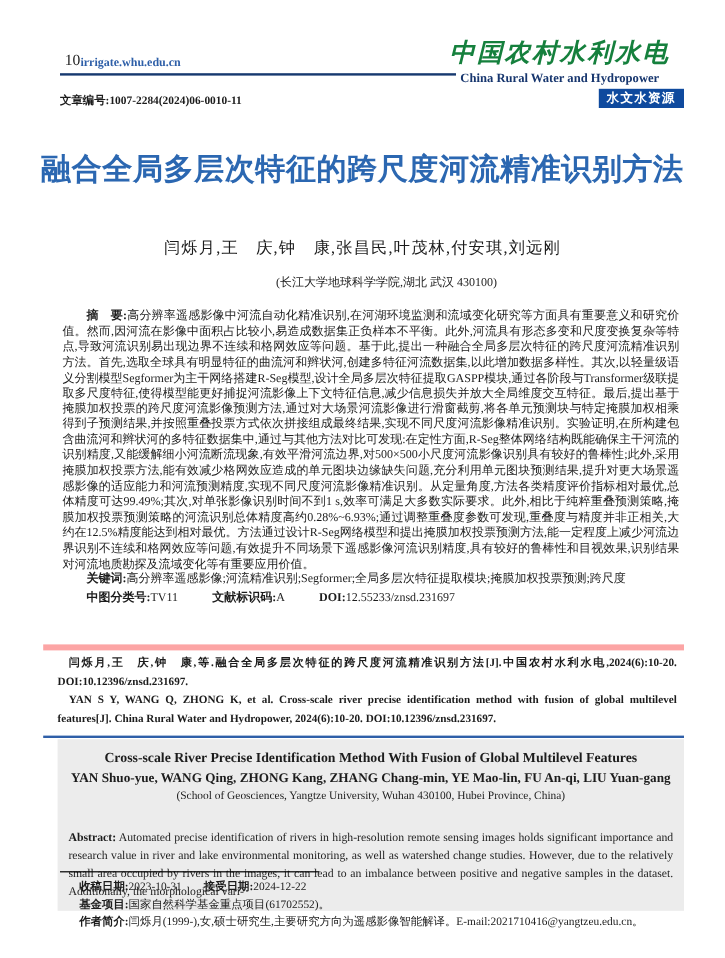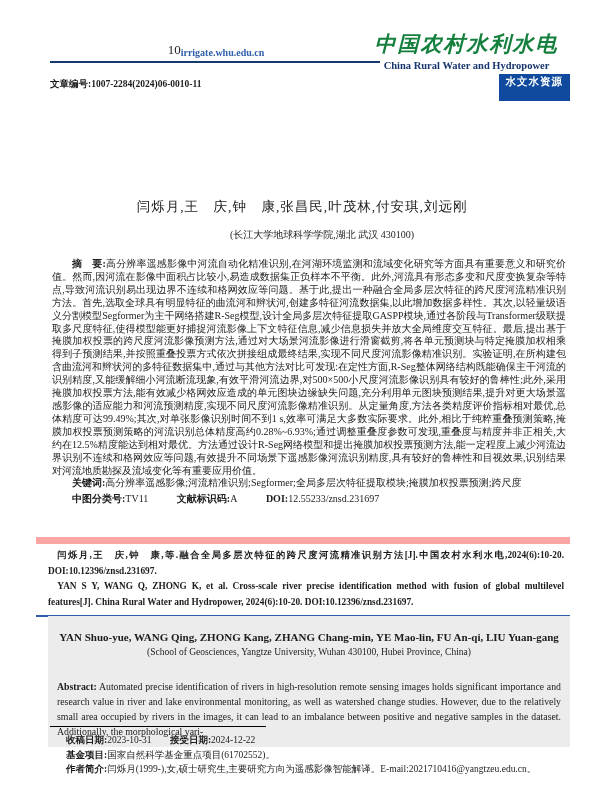--- a/index.html
+++ b/index.html
@@ -5,52 +5,52 @@
   html,body{margin:0;padding:0;background:#ffffff;}
   .page{
     position:relative;width:604px;height:798px;background:#ffffff;
     font-family:"Liberation Serif",serif;color:#1c1c1c;overflow:hidden;
   }
   .b{font-weight:bold;}
   
   .header-left{
     position:absolute;left:50px;top:42px;width:330px;
     border-bottom:2px solid #16396f;padding-bottom:3px;
-    display:flex;justify-content:center;align-items:flex-end;
+    display:flex;justify-content:flex-start;align-items:flex-end;
   }
   .page-number{font-size:13px;padding-left:4px;}
   .website{font-size:10px;font-weight:bold;color:#2e5fa8;padding-right:2px;}
   .header-right{position:absolute;right:30px;top:30px;width:215px;text-align:center;}
   .journal-cn{
     font-size:21px;font-weight:bold;font-style:italic;color:#15803d;
     letter-spacing:2px;white-space:nowrap;
   }
   .journal-en{font-size:10.5px;font-weight:bold;color:#17366e;margin-top:2px;white-space:nowrap;}
   .article-id{position:absolute;left:50px;top:78px;font-size:9.5px;font-weight:bold;}
   .badge{
     position:absolute;right:34px;top:74px;background:#0f4a9e;color:#ffffff;
-    font-size:10.5px;font-weight:bold;padding:1px 7px 12px;letter-spacing:1px;
+    font-size:10.5px;font-weight:bold;padding:1px 7px 1px;letter-spacing:1px;
   }
   
   .title-cn{
     position:absolute;top:124px;left:0;width:100%;text-align:center;
     font-family:"Liberation Sans",sans-serif;font-weight:bold;
     color:#2b67b1;font-size:25px;letter-spacing:0.5px;
   }
   .authors-cn{position:absolute;top:198px;left:0;width:100%;text-align:center;font-size:13.5px;letter-spacing:1px;}
   .affiliation-cn{position:absolute;top:228px;left:0;width:100%;text-align:center;font-size:10px;padding-left:20px;}
   
   .abstract-block{position:absolute;top:258px;left:52px;width:514px;font-size:10px;line-height:12.9px;}
   .abstract-block p{margin:0;text-align:justify;text-indent:2em;}
   .meta-line{margin-top:3px !important;text-align:left !important;}
   .meta-line .gap{margin-right:26px;}
   
   .citation-box{
     position:absolute;top:537px;left:36px;width:534px;
-    border-top:7px solid #fca5a5;border-bottom:2px solid #2f5fa8;
+    border-top:5px solid #fca5a5;border-bottom:2px solid #2f5fa8;
     padding:4px 6px 5px 12px;box-sizing:border-box;
   }
   .citation-box p{margin:0;font-size:9.3px;line-height:15.5px;font-weight:bold;text-indent:1em;text-align:justify;}
   
   .en-box{
     position:absolute;top:616px;left:48px;width:522px;box-sizing:border-box;
     background:#ececec;padding:10px 9px 8px;
   }
   .en-title{text-align:center;font-weight:bold;font-size:11.5px;white-space:nowrap;}
   .en-authors{text-align:center;font-weight:bold;font-size:11px;margin-top:5px;white-space:nowrap;}
@@ -71,39 +71,41 @@
     <span class="page-number">10</span>
     <span class="website">irrigate.whu.edu.cn</span>
   </div>
   <div class="header-right">
     <div class="journal-cn">中国农村水利水电</div>
     <div class="journal-en">China Rural Water and Hydropower</div>
   </div>
   <div class="article-id">文章编号:1007-2284(2024)06-0010-11</div>
   <div class="badge">水文水资源</div>
 
+  <div class="title-cn">融合全局多层次特征的跨尺度河流精准识别方法</div>
   <div class="authors-cn">闫烁月,王　庆,钟　康,张昌民,叶茂林,付安琪,刘远刚</div>
   <div class="affiliation-cn">(长江大学地球科学学院,湖北 武汉 430100)</div>
 
   <div class="abstract-block">
     <p><span class="b">摘　要:</span><span>高分辨率遥感影像中河流自动化精准识别,在河湖环境监测和流域变化研究等方面具有重要意义和研究价值。然而,因河流在影像中面积占比较小,易造成数据集正负样本不平衡。此外,河流具有形态多变和尺度变换复杂等特点,导致河流识别易出现边界不连续和格网效应等问题。基于此,提出一种融合全局多层次特征的跨尺度河流精准识别方法。首先,选取全球具有明显特征的曲流河和辫状河,创建多特征河流数据集,以此增加数据多样性。其次,以轻量级语义分割模型Segformer为主干网络搭建R-Seg模型,设计全局多层次特征提取GASPP模块,通过各阶段与Transformer级联提取多尺度特征,使得模型能更好捕捉河流影像上下文特征信息,减少信息损失并放大全局维度交互特征。最后,提出基于掩膜加权投票的跨尺度河流影像预测方法,通过对大场景河流影像进行滑窗截剪,将各单元预测块与特定掩膜加权相乘得到子预测结果,并按照重叠投票方式依次拼接组成最终结果,实现不同尺度河流影像精准识别。实验证明,在所构建包含曲流河和辫状河的多特征数据集中,通过与其他方法对比可发现:在定性方面,R-Seg整体网络结构既能确保主干河流的识别精度,又能缓解细小河流断流现象,有效平滑河流边界,对500×500小尺度河流影像识别具有较好的鲁棒性;此外,采用掩膜加权投票方法,能有效减少格网效应造成的单元图块边缘缺失问题,充分利用单元图块预测结果,提升对更大场景遥感影像的适应能力和河流预测精度,实现不同尺度河流影像精准识别。从定量角度,方法各类精度评价指标相对最优,总体精度可达99.49%;其次,对单张影像识别时间不到1 s,效率可满足大多数实际要求。此外,相比于纯粹重叠预测策略,掩膜加权投票预测策略的河流识别总体精度高约0.28%~6.93%;通过调整重叠度参数可发现,重叠度与精度并非正相关,大约在12.5%精度能达到相对最优。方法通过设计R-Seg网络模型和提出掩膜加权投票预测方法,能一定程度上减少河流边界识别不连续和格网效应等问题,有效提升不同场景下遥感影像河流识别精度,具有较好的鲁棒性和目视效果,识别结果对河流地质勘探及流域变化等有重要应用价值。</span></p>
     <p><span class="b">关键词:</span><span>高分辨率遥感影像;河流精准识别;Segformer;全局多层次特征提取模块;掩膜加权投票预测;跨尺度</span></p>
     <p class="meta-line" style="text-indent:2em;">
       <span class="b">中图分类号:</span><span class="gap">TV11</span>
       <span class="b">文献标识码:</span><span class="gap">A</span>
       <span class="b">DOI:</span><span>12.55233/znsd.231697</span>
     </p>
   </div>
 
   <div class="citation-box">
     <p>闫烁月,王　庆,钟　康,等.融合全局多层次特征的跨尺度河流精准识别方法[J].中国农村水利水电,2024(6):10-20. DOI:10.12396/znsd.231697.</p>
     <p>YAN S Y, WANG Q, ZHONG K, et al. Cross-scale river precise identification method with fusion of global multilevel features[J]. China Rural Water and Hydropower, 2024(6):10-20. DOI:10.12396/znsd.231697.</p>
   </div>
 
   <div class="en-box">
+    <div class="en-title">Cross-scale River Precise Identification Method With Fusion of Global Multilevel Features</div>
     <div class="en-authors">YAN Shuo-yue, WANG Qing, ZHONG Kang, ZHANG Chang-min, YE Mao-lin, FU An-qi, LIU Yuan-gang</div>
     <div class="en-affiliation">(School of Geosciences, Yangtze University, Wuhan 430100, Hubei Province, China)</div>
     <div class="en-abstract"><span class="b">Abstract:</span> <span>Automated precise identification of rivers in high-resolution remote sensing images holds significant importance and research value in river and lake environmental monitoring, as well as watershed change studies. However, due to the relatively small area occupied by rivers in the images, it can lead to an imbalance between positive and negative samples in the dataset. Additionally, the morphological vari-</span></div>
   </div>
 
   <div class="foot-sep"></div>
   <div class="footnotes">
     <div class="row">
       <span class="pair"><span class="b">收稿日期:</span><span>2023-10-31</span></span>
       <span><span class="b">接受日期:</span><span>2024-12-22</span></span>

